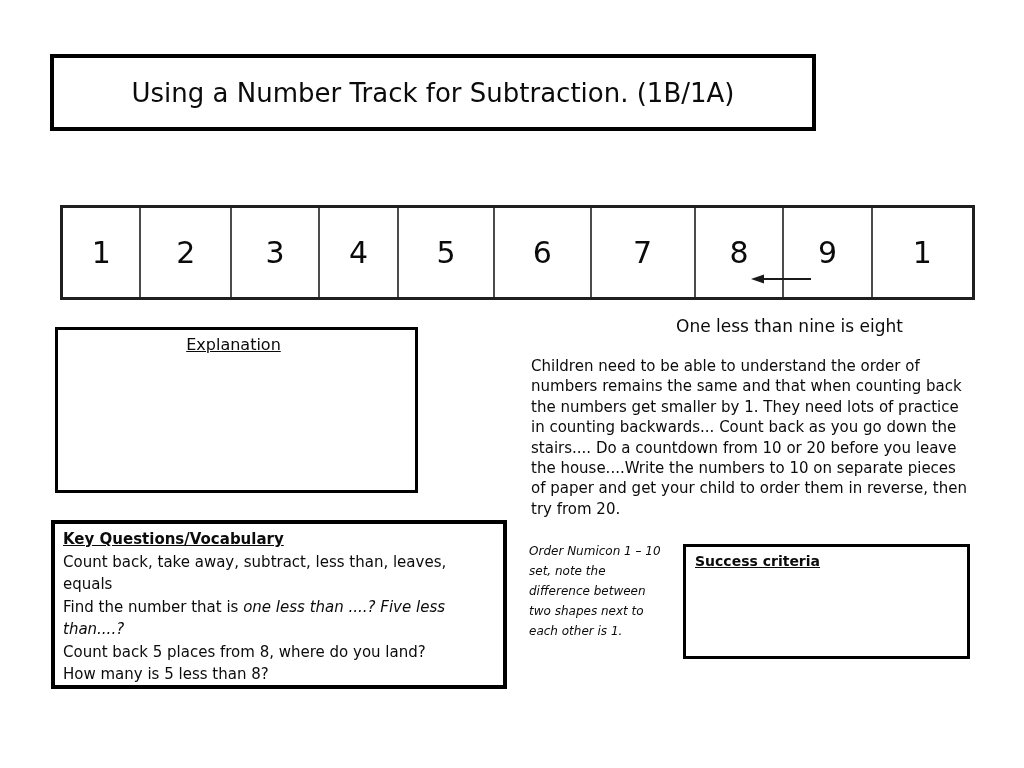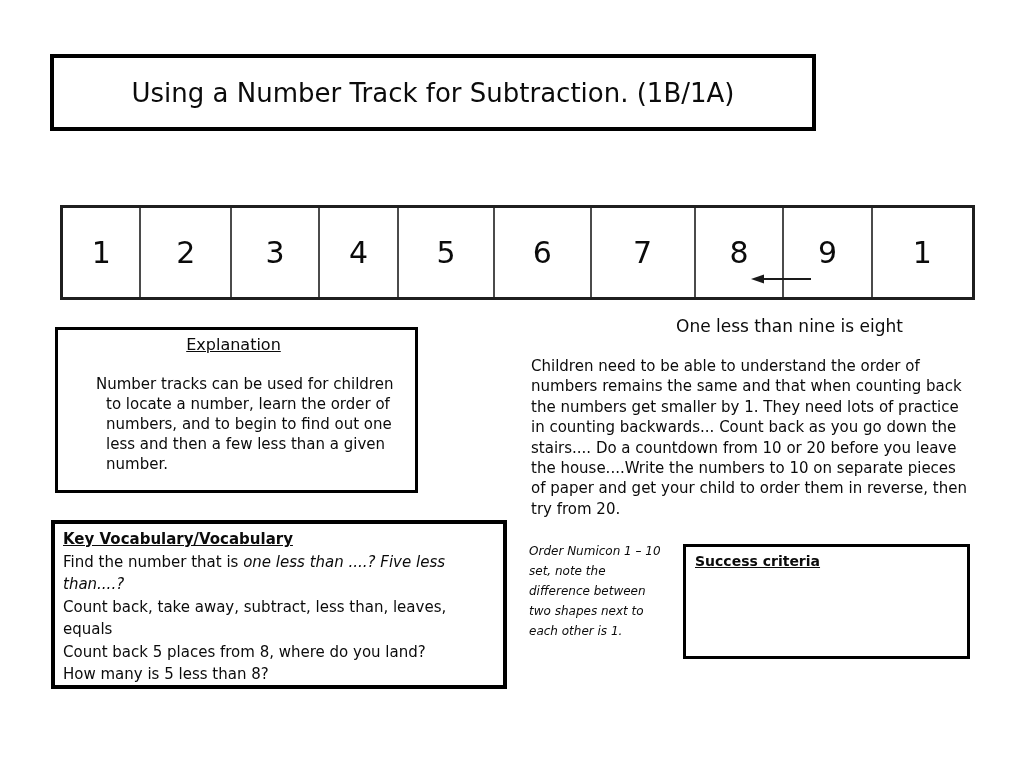--- a/index.html
+++ b/index.html
@@ -44,21 +44,21 @@
 
   
   .explanation-box {
     position: absolute; left: 55px; top: 327px; width: 363px; height: 166px;
     border: 3px solid #000;
     padding: 5px 6px 0 0;
     overflow: hidden;
   }
   .exp-heading {
     text-align: center; text-decoration: underline;
-    font-size: 16px; margin-bottom: 20px;
+    font-size: 16px; margin-bottom: 0;
   }
   .exp-body {
     font-size: 15px; line-height: 20px;
     padding-left: 48px; text-indent: -10px; padding-right: 4px;
   }
 
   
   .order-paragraph {
     position: absolute; left: 503px; top: 356px; width: 440px;
     font-size: 15px; line-height: 20.4px; margin-left: 28px;
@@ -114,29 +114,28 @@
 
   <svg class="count-arrow" width="62" height="14" viewBox="0 0 62 14">
     <line x1="61" y1="7" x2="11" y2="7" stroke="#1a1a1a" stroke-width="2"></line>
     <polygon points="1,7 14,2.5 14,11.5" fill="#1a1a1a"></polygon>
   </svg>
 
   <div class="caption">One less than nine is eight</div>
 
   <div class="explanation-box">
     <div class="exp-heading">Explanation</div>
-    <div class="exp-body">Number tracks can be used for children to locate a number, learn the order of numbers, and to begin to find out one less and then a few less than a given number.</div>
   </div>
 
   <div class="order-paragraph">Children need to be able to understand the order of numbers remains the same and that when counting back the numbers get smaller by 1. They need lots of practice in counting backwards... Count back as you go down the stairs.... Do a countdown from 10 or 20 before you leave the house....Write the numbers to 10 on separate pieces of paper and get your child to order them in reverse, then try from 20.</div>
 
   <div class="key-questions-box">
-    <div class="kq-heading">Key Vocabulary/Vocabulary</div>
+    <div class="kq-heading">Key Questions/Vocabulary</div>
+    <div class="kq-line">Count back, take away, subtract, less than, leaves, equals</div>
     <div class="kq-line"><span>Find the number that is </span><i>one less than ....?  Five less than....?</i></div>
-    <div class="kq-line">Count back, take away, subtract, less than, leaves, equals</div>
     <div class="kq-line">Count back 5 places from 8, where do you land?</div>
     <div class="kq-line">How many is  5 less than 8?</div>
   </div>
 
   <div class="numicon-note">Order Numicon 1 – 10 set, note the difference between two shapes next to each other is 1.</div>
 
   <div class="success-box">
     <div class="sc-heading">Success criteria</div>
   </div>
 

